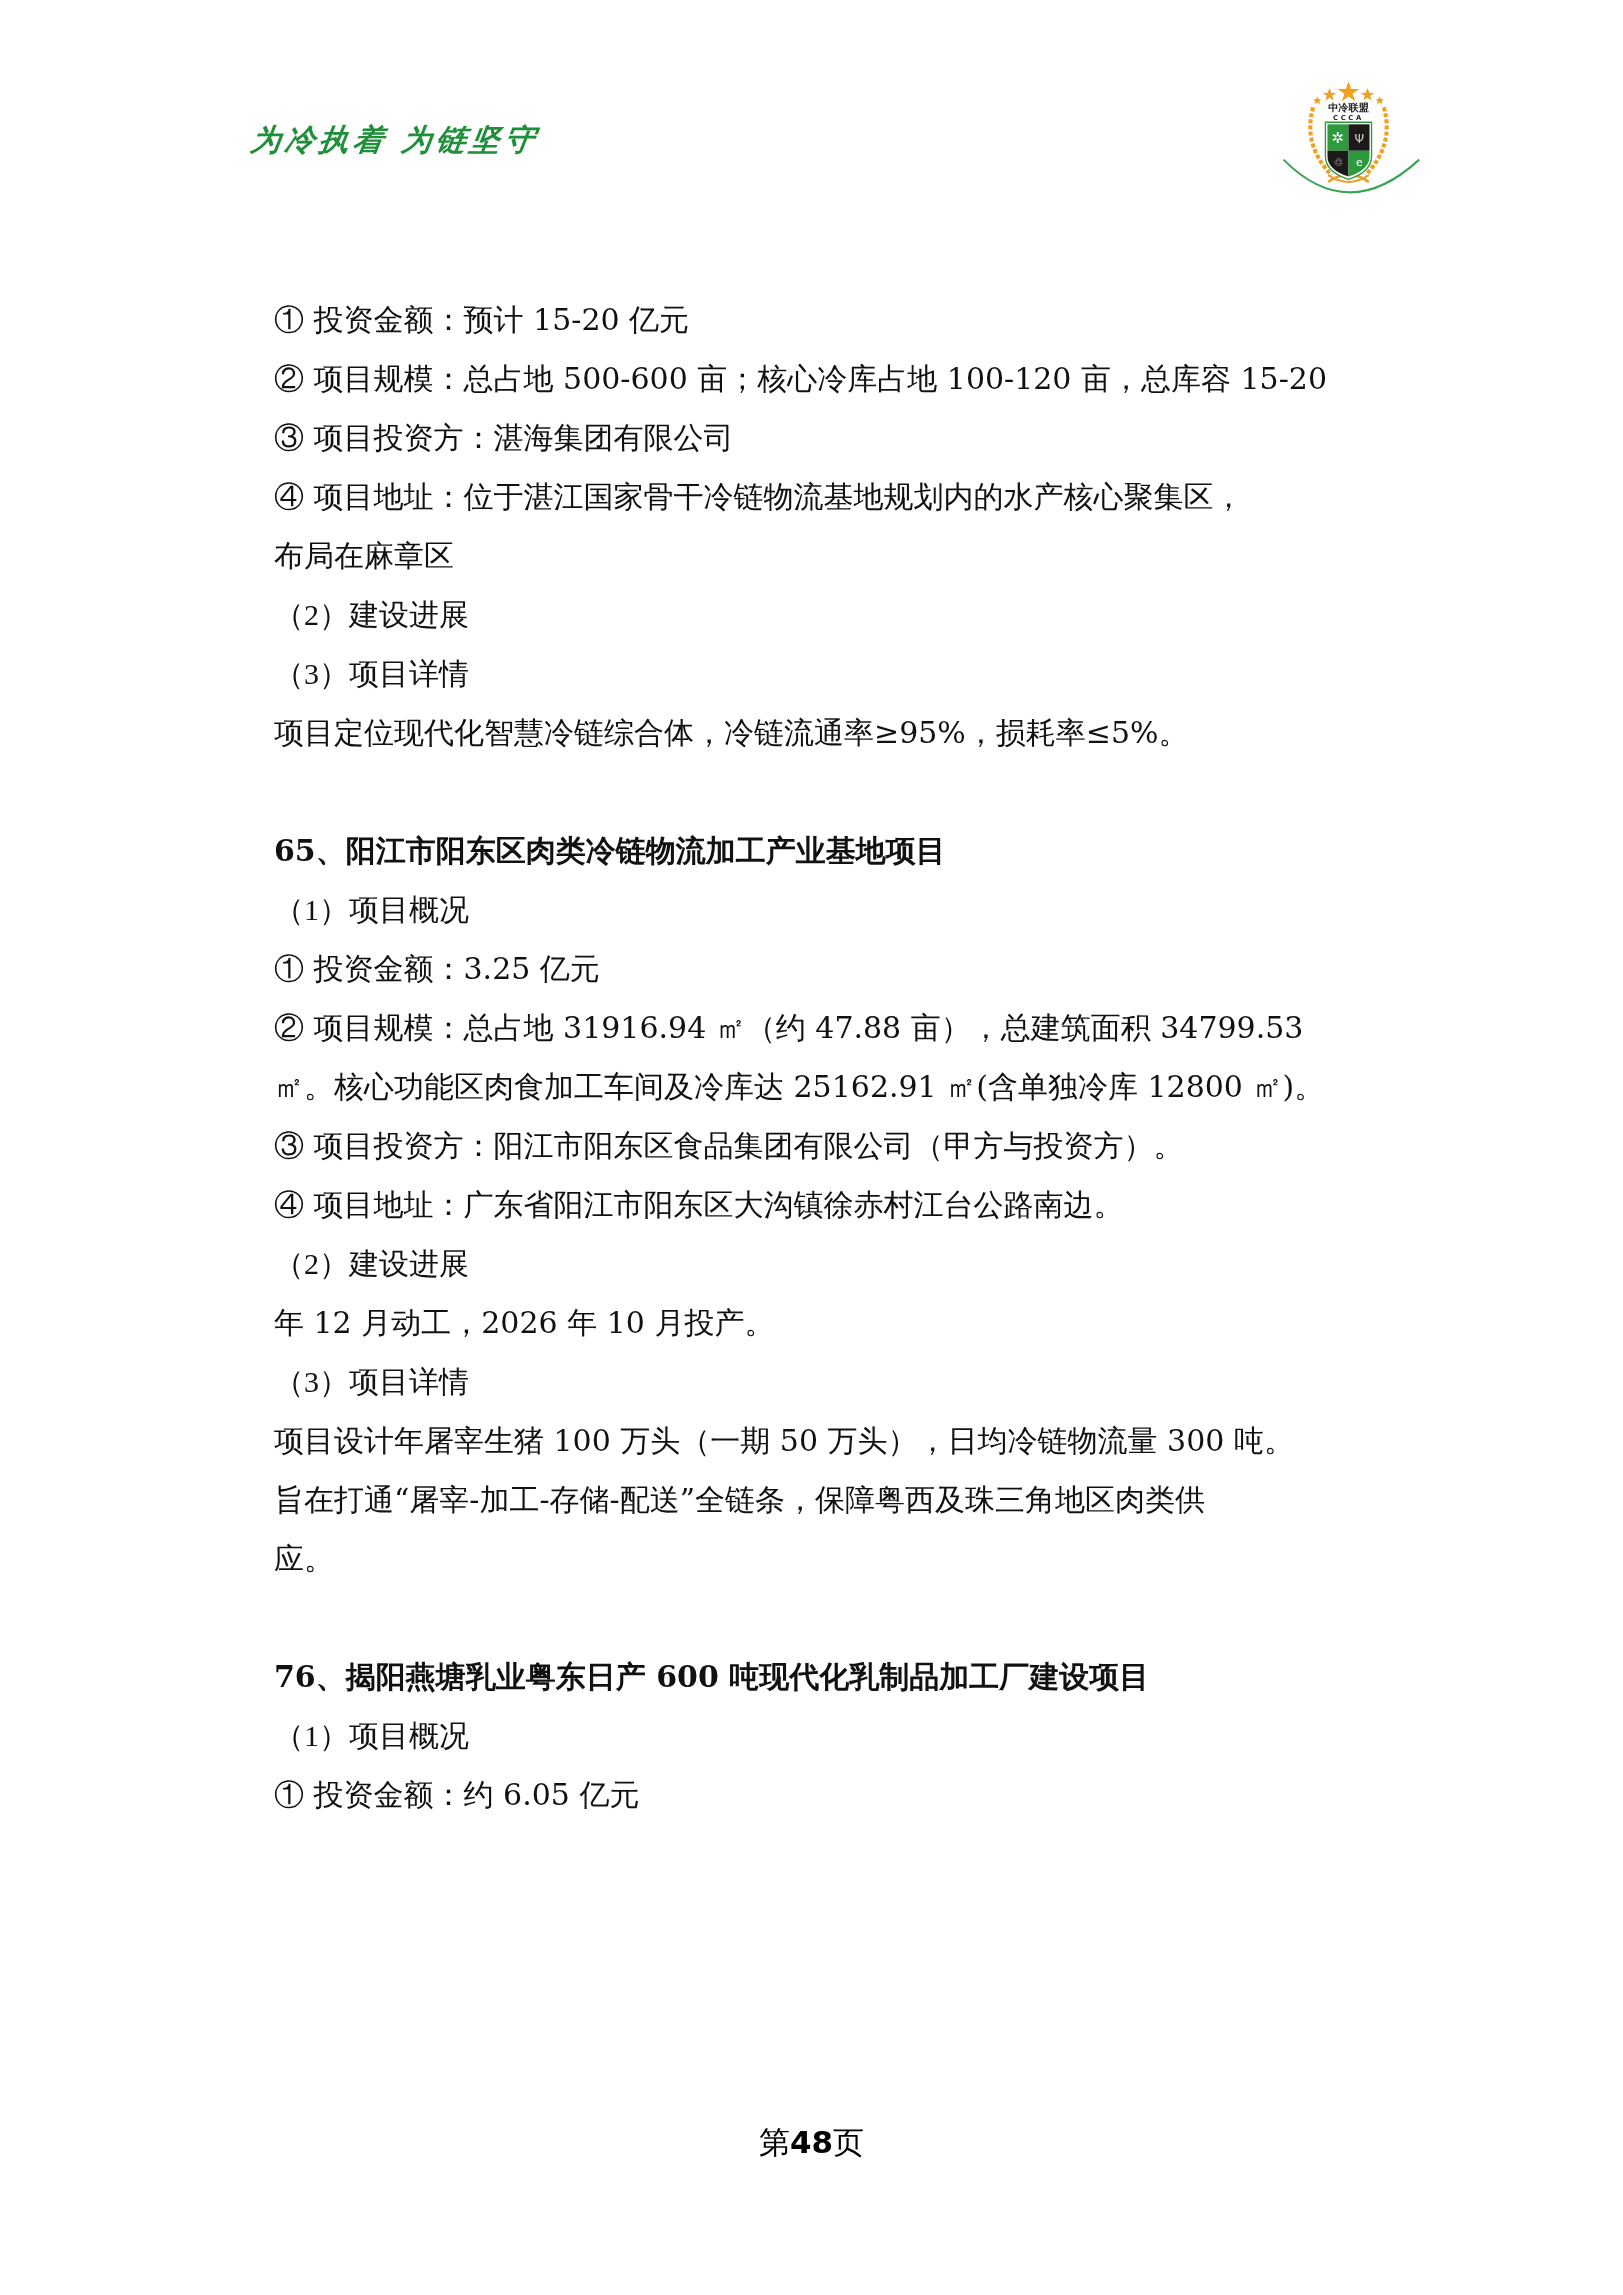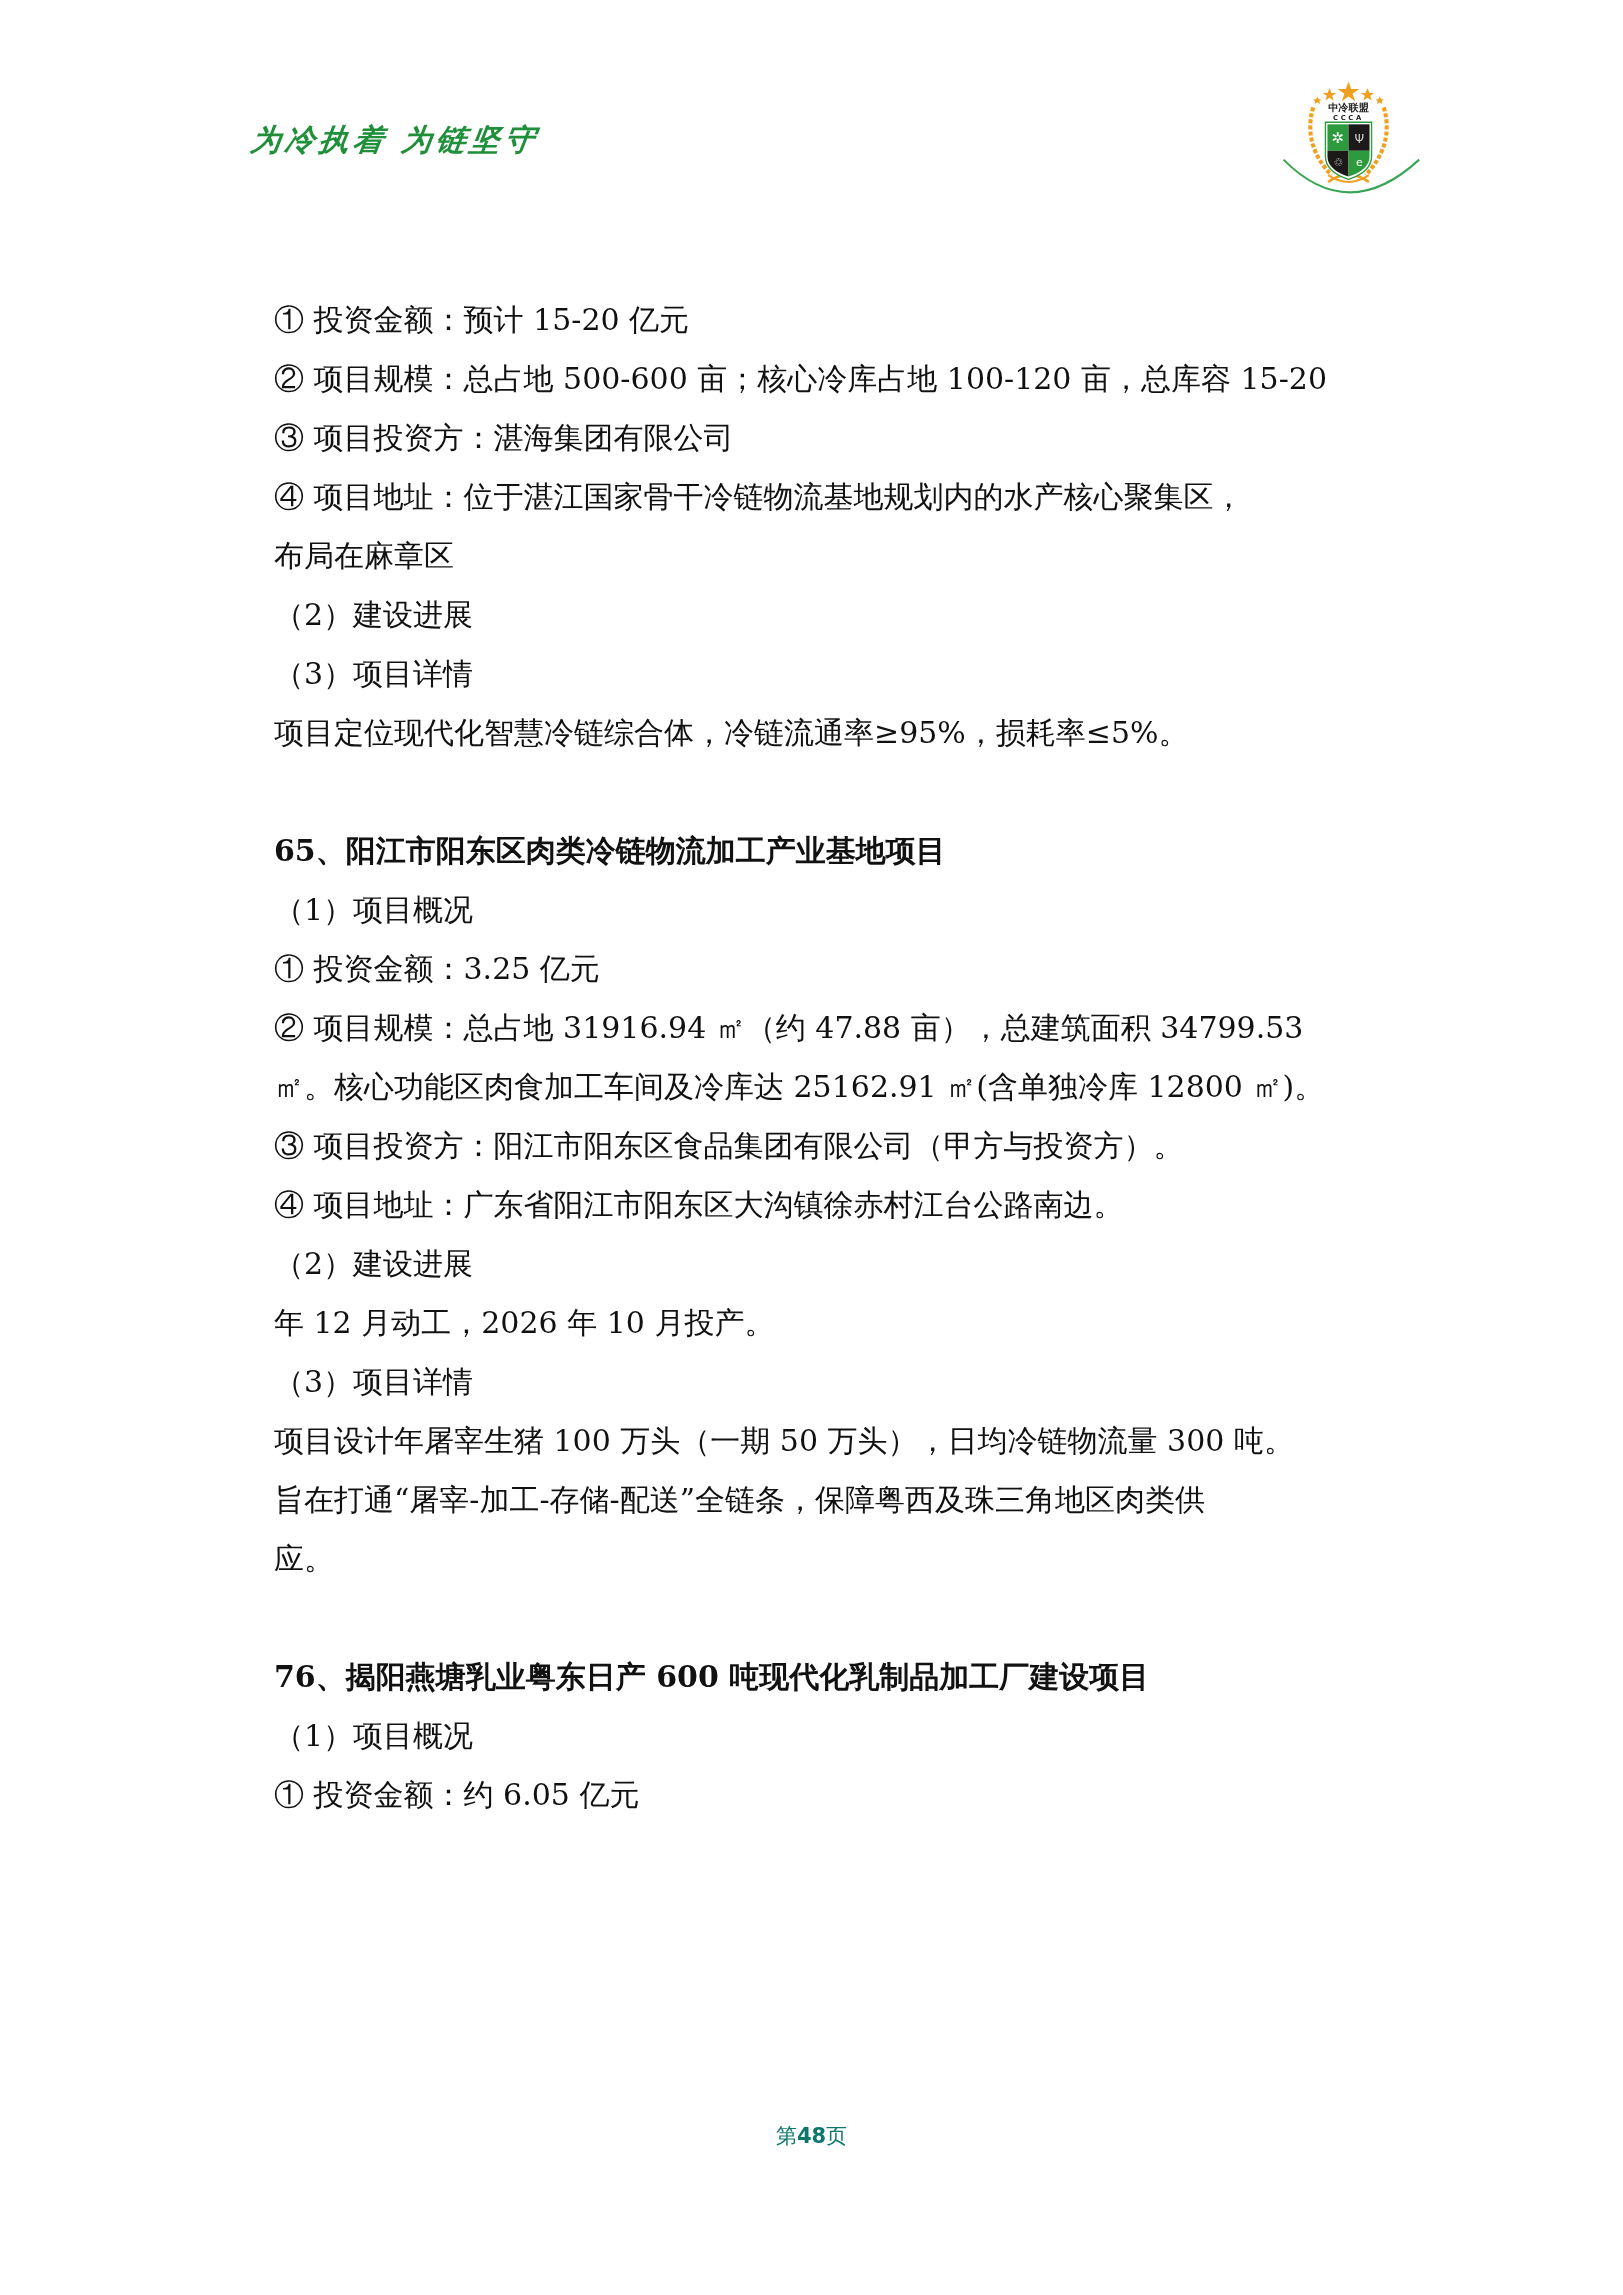--- a/index.html
+++ b/index.html
@@ -62,30 +62,31 @@
     }
     .blank {
       display: block;
       height: 59px;
     }
     .heading {
       font-weight: bold;
     }
     .sub {
       padding-left: 0;
+      font-family: Liberation Serif, serif;
     }
     .page-footer {
       position: absolute;
       left: 0;
       width: 1623px;
       top: 2122px;
       text-align: center;
       font-family: "DejaVu Sans", "Liberation Sans", sans-serif;
-      font-size: 21px;
-      color: #0f766e;
+      font-size: 31px;
+      color: #000000;
     }
     .page-footer .num {
       font-weight: bold;
     }
   </style>
 </head>
 <body>
 
 <div class="page-header">
   <div class="slogan">为冷执着  为链坚守</div>

